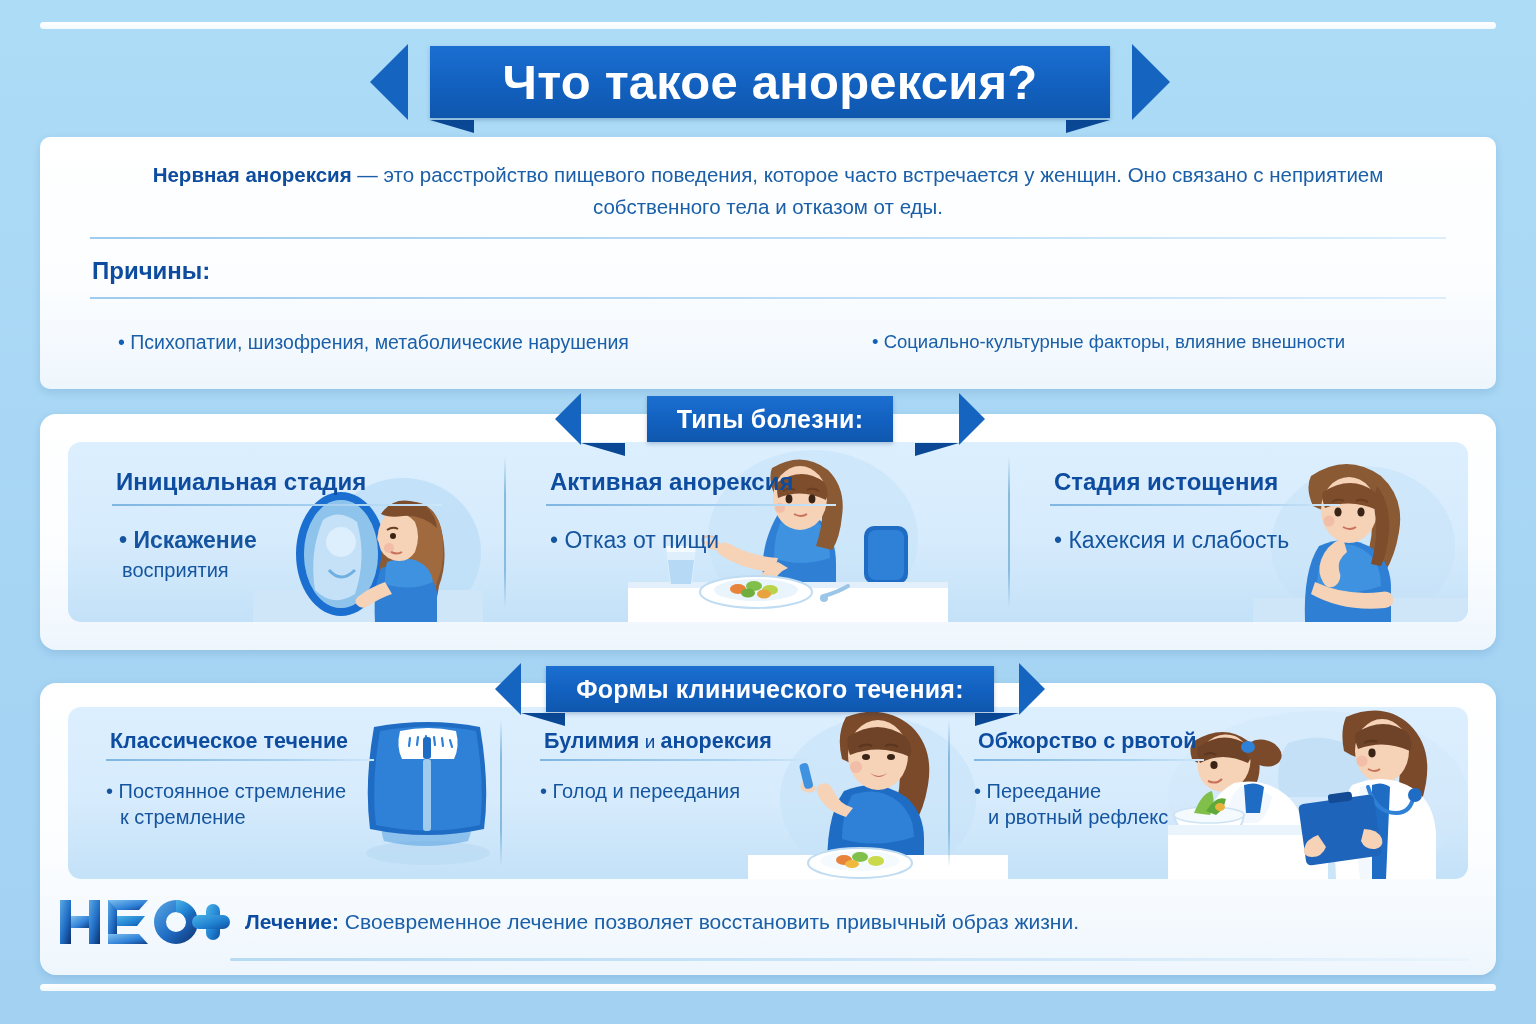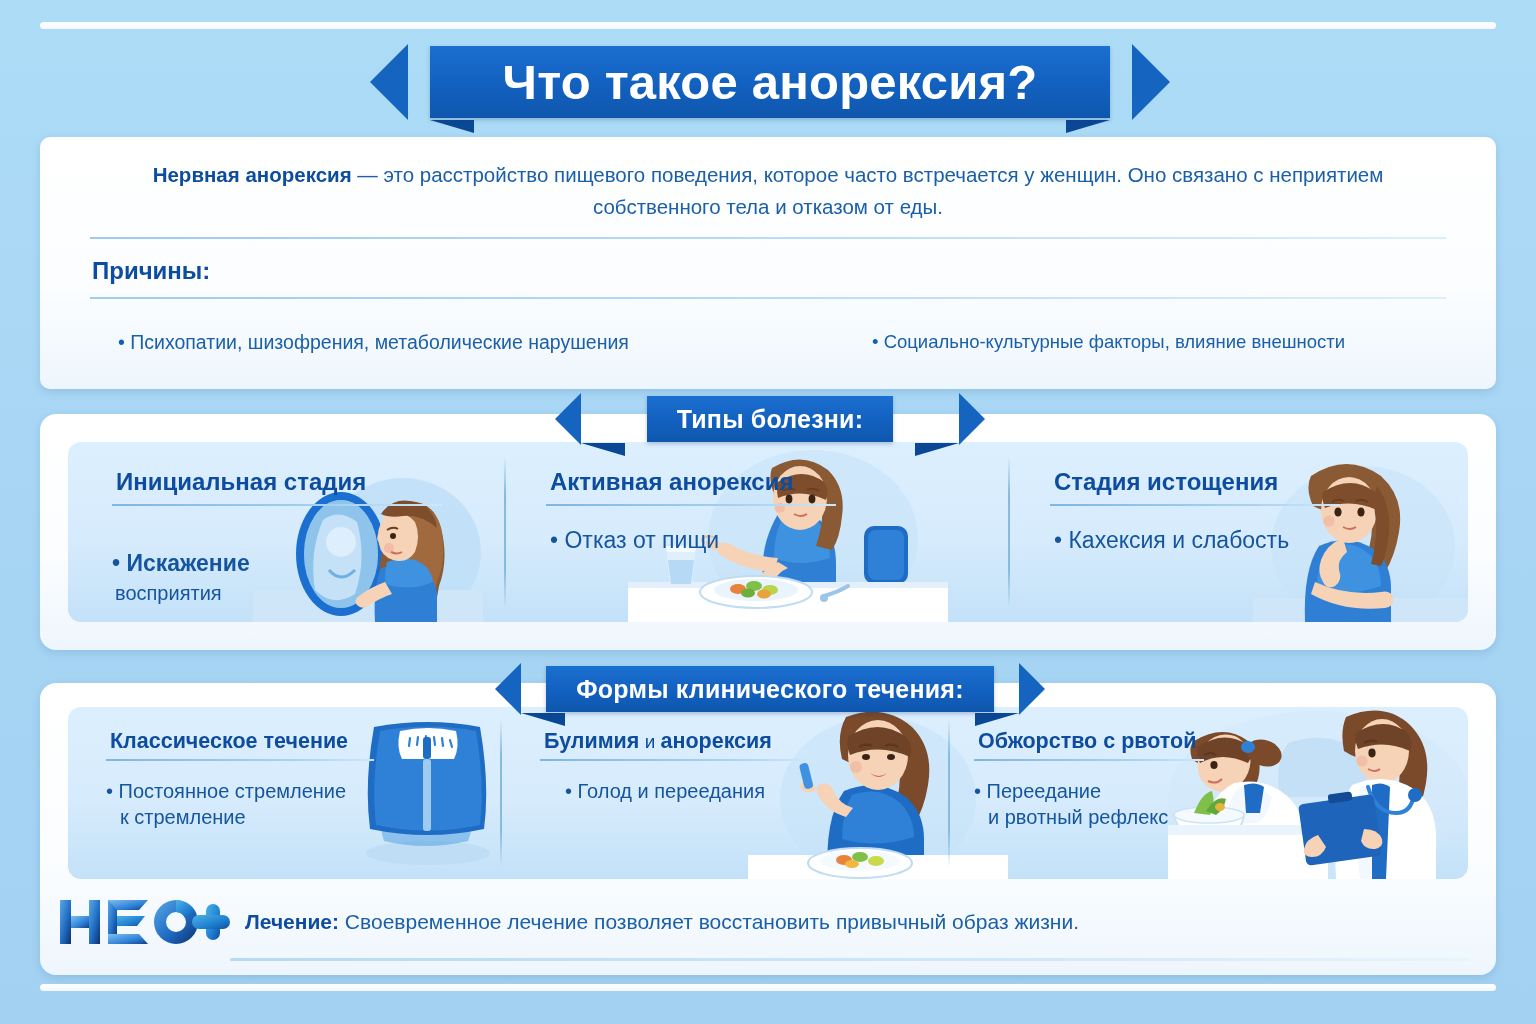--- a/index.html
+++ b/index.html
@@ -96,35 +96,35 @@
   }
   .col-title .reg{font-weight:normal;font-size:.88em;}
   .col-hr{position:absolute;height:2px;background:linear-gradient(90deg,#7fb6e2,#a9d2f0 70%,#cfe7fa);z-index:5;}
   .col-bullet{position:absolute;color:#15559f;z-index:5;line-height:1.28;}
   .col-bullet .b1{font-weight:bold;}
   .vdiv{position:absolute;width:2px;background:linear-gradient(180deg,rgba(130,180,225,.0),#86badf 25%,#86badf 75%,rgba(130,180,225,0));z-index:6;}
 
   
   #t-col0 .col-title{left:48px;top:26px;font-size:24px;}
   #t-col0 .col-hr{left:44px;top:62px;width:330px;}
-  #t-col0 .col-bullet{left:44px;top:84px;font-size:23px;margin-top:23px;}
+  #t-col0 .col-bullet{left:51px;top:84px;font-size:23px;}
   #t-col1 .col-title{left:44px;top:26px;font-size:24px;}
   #t-col1 .col-hr{left:40px;top:62px;width:290px;}
   #t-col1 .col-bullet{left:44px;top:84px;font-size:23px;}
   #t-col2 .col-title{left:44px;top:26px;font-size:24px;}
   #t-col2 .col-hr{left:40px;top:62px;width:290px;}
   #t-col2 .col-bullet{left:44px;top:84px;font-size:23px;}
 
   
   #f-col0 .col-title{left:42px;top:22px;font-size:21.5px;}
   #f-col0 .col-hr{left:38px;top:52px;width:268px;}
   #f-col0 .col-bullet{left:38px;top:72px;font-size:20px;}
   #f-col1 .col-title{left:42px;top:22px;font-size:21.5px;}
   #f-col1 .col-hr{left:38px;top:52px;width:270px;}
-  #f-col1 .col-bullet{left:38px;top:72px;font-size:20px;margin-left:25px;}
+  #f-col1 .col-bullet{left:38px;top:72px;font-size:20px;}
   #f-col2 .col-title{left:28px;top:22px;font-size:21.5px;}
   #f-col2 .col-hr{left:24px;top:52px;width:230px;}
   #f-col2 .col-bullet{left:24px;top:72px;font-size:20px;}
 
   
   #footer-hr{left:230px;top:958px;width:1240px;height:3px;position:absolute;
     background:linear-gradient(90deg,#b6daf2,#d4e9fa 70%,#e9f4fd);border-radius:2px;}
   #logo{position:absolute;left:58px;top:896px;width:172px;height:52px;}
   #treat-line{position:absolute;left:245px;top:910px;font-size:21px;color:#1a5fa8;white-space:nowrap;}
   #treat-line b{color:#0d4c9e;}

